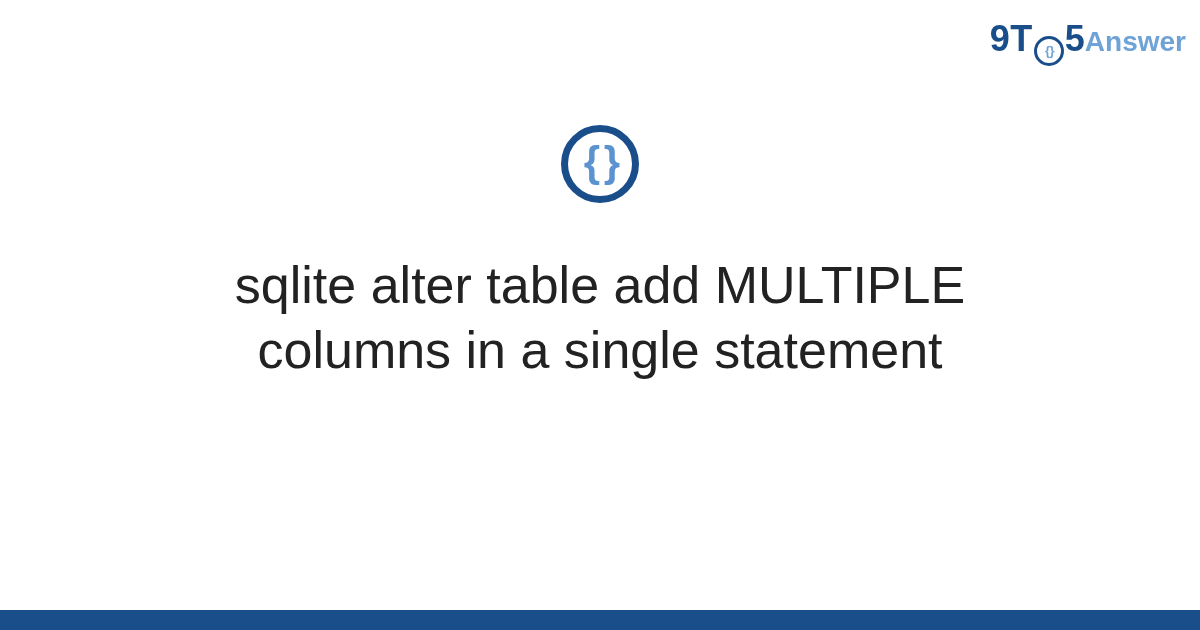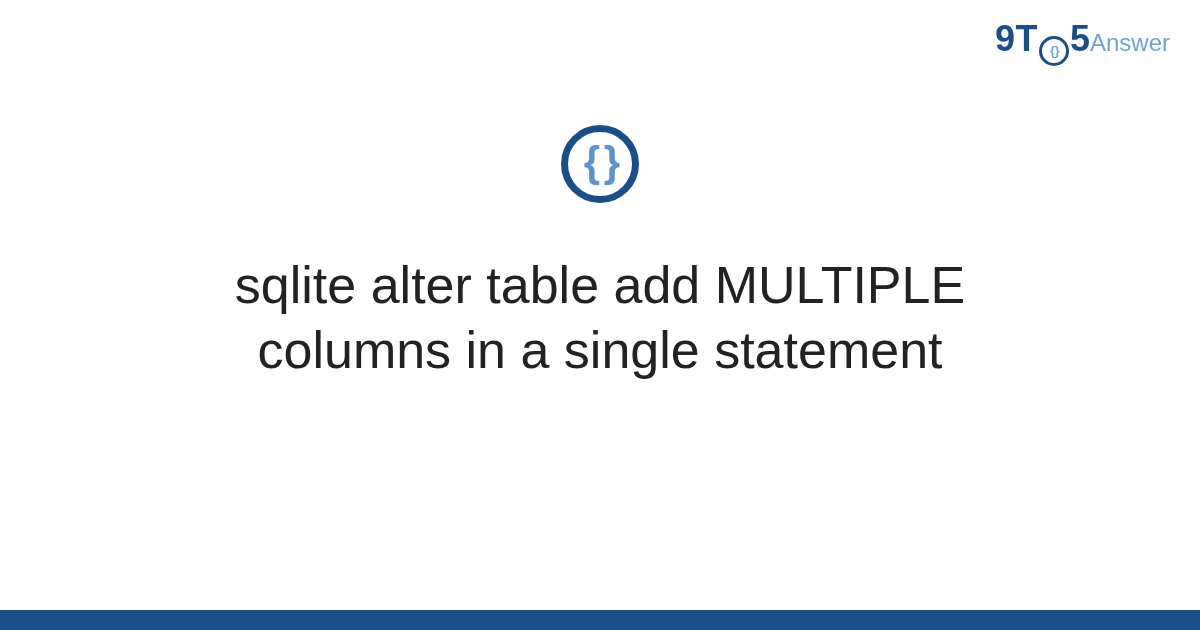--- a/index.html
+++ b/index.html
@@ -11,21 +11,21 @@
       width: 1200px;
       height: 630px;
       background: #ffffff;
       font-family: Arial, Helvetica, sans-serif;
       position: relative;
       overflow: hidden;
     }
     .logo-wrap {
       position: absolute;
       top: 18px;
-      right: 30px;
+      right: 14px;
       display: flex;
       align-items: baseline;
       font-weight: 600;
     }
     .logo-9t {
       font-size: 36px;
       color: #1a4e8a;
       letter-spacing: 0.5px;
     }
     .logo-o {
@@ -45,23 +45,23 @@
       color: #6fa3d8;
       font-weight: 700;
       letter-spacing: -2px;
       line-height: 1;
     }
     .logo-5 {
       font-size: 36px;
       color: #1a4e8a;
     }
     .logo-answer {
-      font-size: 24px;
+      font-size: 28px;
       color: #6fa3d8;
-      font-weight: 400;
+      font-weight: 700;
     }
     .center-block {
       position: absolute;
       top: 125px;
       left: 0;
       right: 0;
       display: flex;
       flex-direction: column;
       align-items: center;
     }

